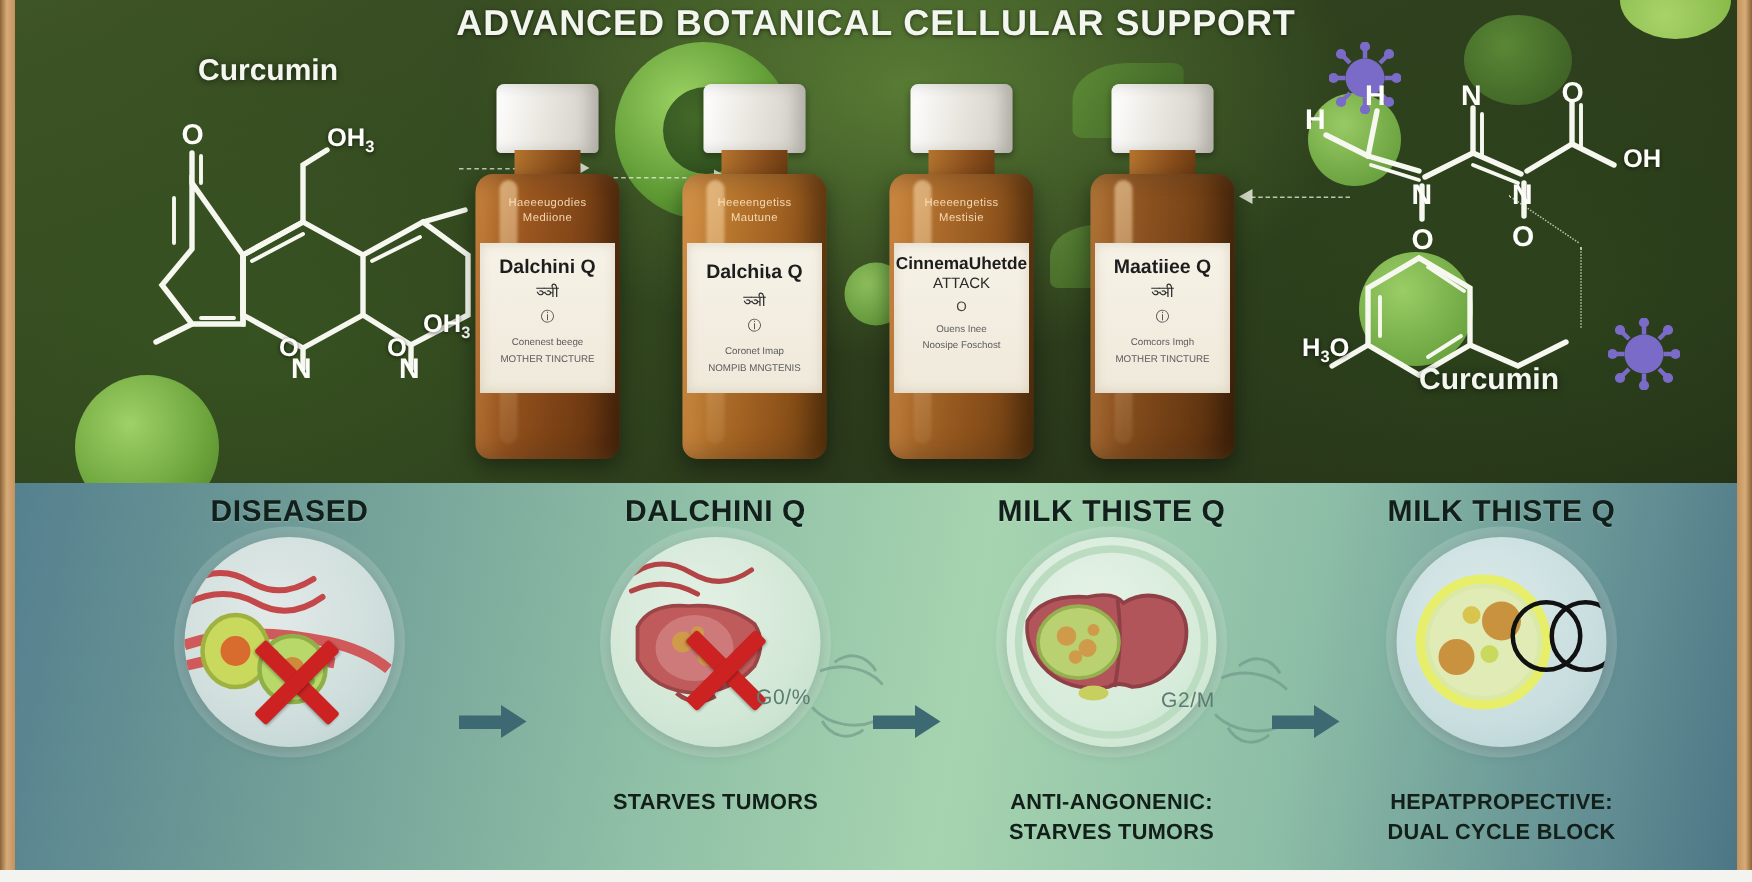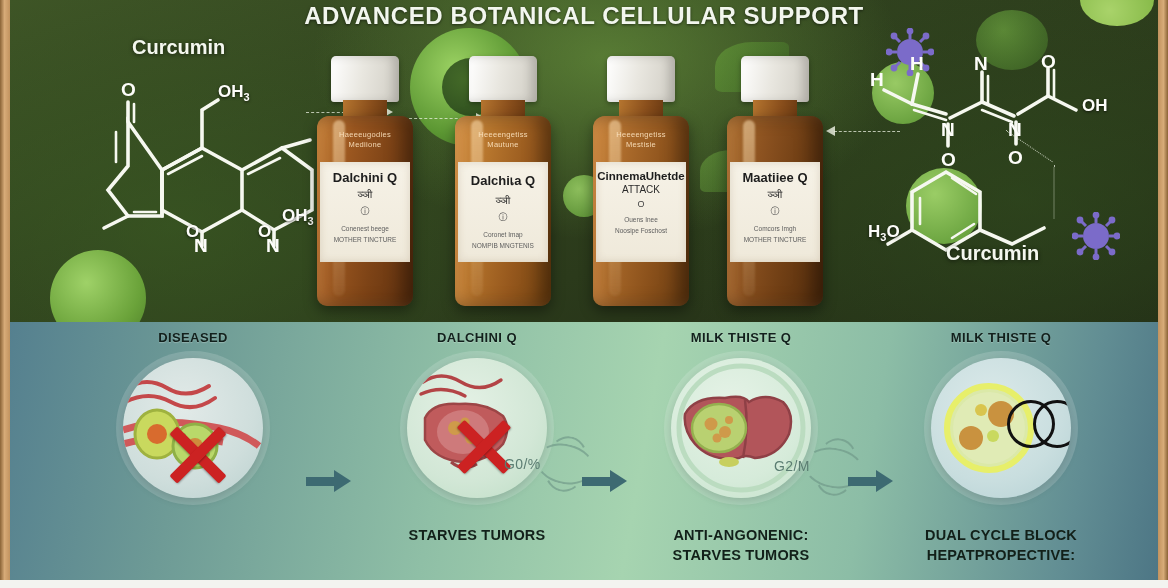--- a/index.html
+++ b/index.html
@@ -84,21 +84,21 @@
     border-top:5px solid transparent;border-bottom:5px solid transparent;
   }
   
   #bottom-panel{
     position:absolute;left:10px;top:322px;width:1148px;height:258px;
     background:linear-gradient(100deg,#55808f 0%,#6e9b96 16%,#8fbfa6 38%,#a6d4b0 55%,#8cbda6 74%,#618d93 92%,#4d7685 100%);
     overflow:hidden;
   }
   .stage{position:absolute;top:8px;width:230px;height:250px;text-align:center;}
   .stage-title{
-    font-size:13px;font-weight:700;color:#12201c;letter-spacing:.4px;
+    font-size:20px;font-weight:700;color:#12201c;letter-spacing:.4px;
     text-shadow:0 1px 1px rgba(255,255,255,.25);
   }
   .circle{
     position:absolute;left:50%;transform:translateX(-50%);top:28px;
     width:140px;height:140px;border-radius:50%;
     background:radial-gradient(circle at 42% 36%,#dfe9e6,#cfe0dd 62%,#bed3d1 100%);
     box-shadow:0 0 0 7px rgba(255,255,255,.16), 0 3px 10px rgba(0,0,0,.18);
     overflow:hidden;
   }
   .circle.tint-a{background:radial-gradient(circle at 42% 36%,#e2eae8,#cfdedc 60%,#b9d0ce 100%);}
@@ -486,22 +486,22 @@
           <circle cx="58" cy="70" r="36" fill="#e3edbe" opacity=".6"></circle>
           <circle cx="70" cy="56" r="13" fill="#c9923f"></circle>
           <circle cx="40" cy="80" r="12" fill="#c9923f"></circle>
           <circle cx="50" cy="52" r="6" fill="#d9c54e"></circle>
           <circle cx="62" cy="78" r="6" fill="#c9d95e"></circle>
         </svg>
         <div class="ring" style="left:76px;top:42px;width:42px;height:42px;"></div>
         <div class="ring" style="left:102px;top:42px;width:42px;height:42px;"></div>
       </div>
       <div class="stage-caption">
+        <div>HEPATPROPECTIVE:</div>
         <div>DUAL CYCLE BLOCK</div>
-        <div>HEPATPROPECTIVE:</div>
       </div>
     </div>
   </div>
 
   <div class="frame-l"></div>
   <div class="frame-r"></div>
   <div class="frame-b"></div>
   <div class="corner-tr"></div>
 </div>
 

